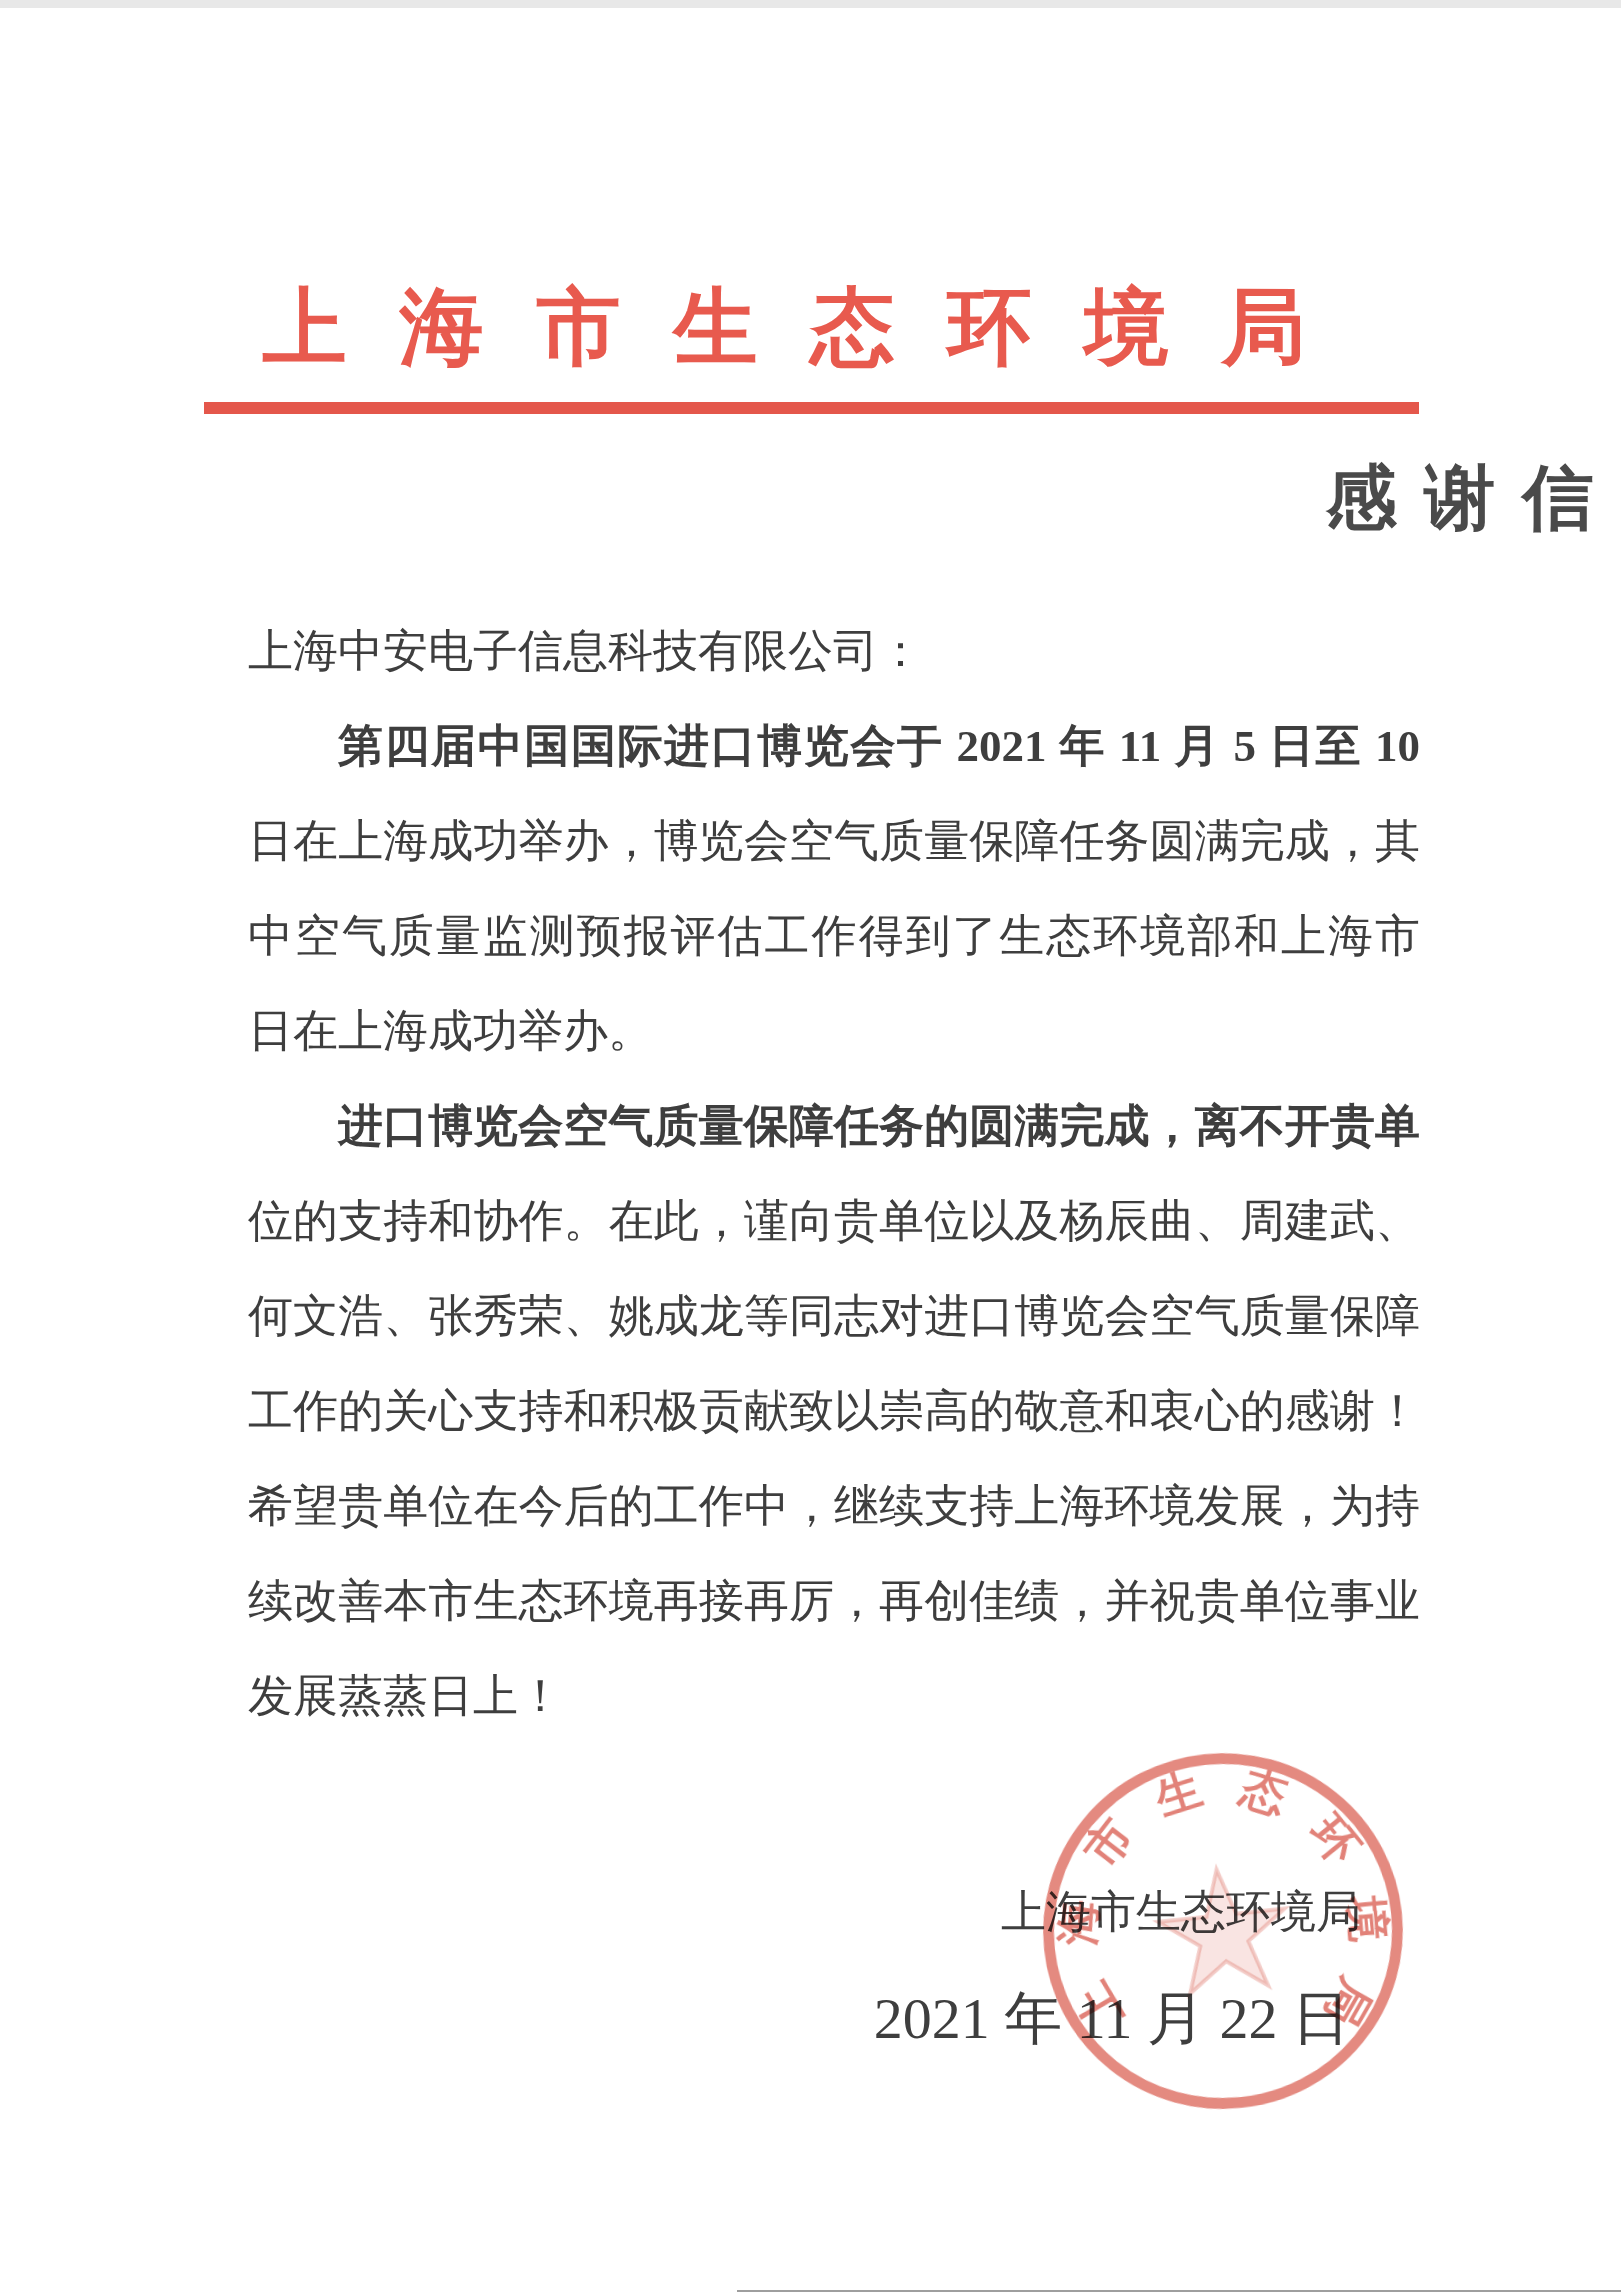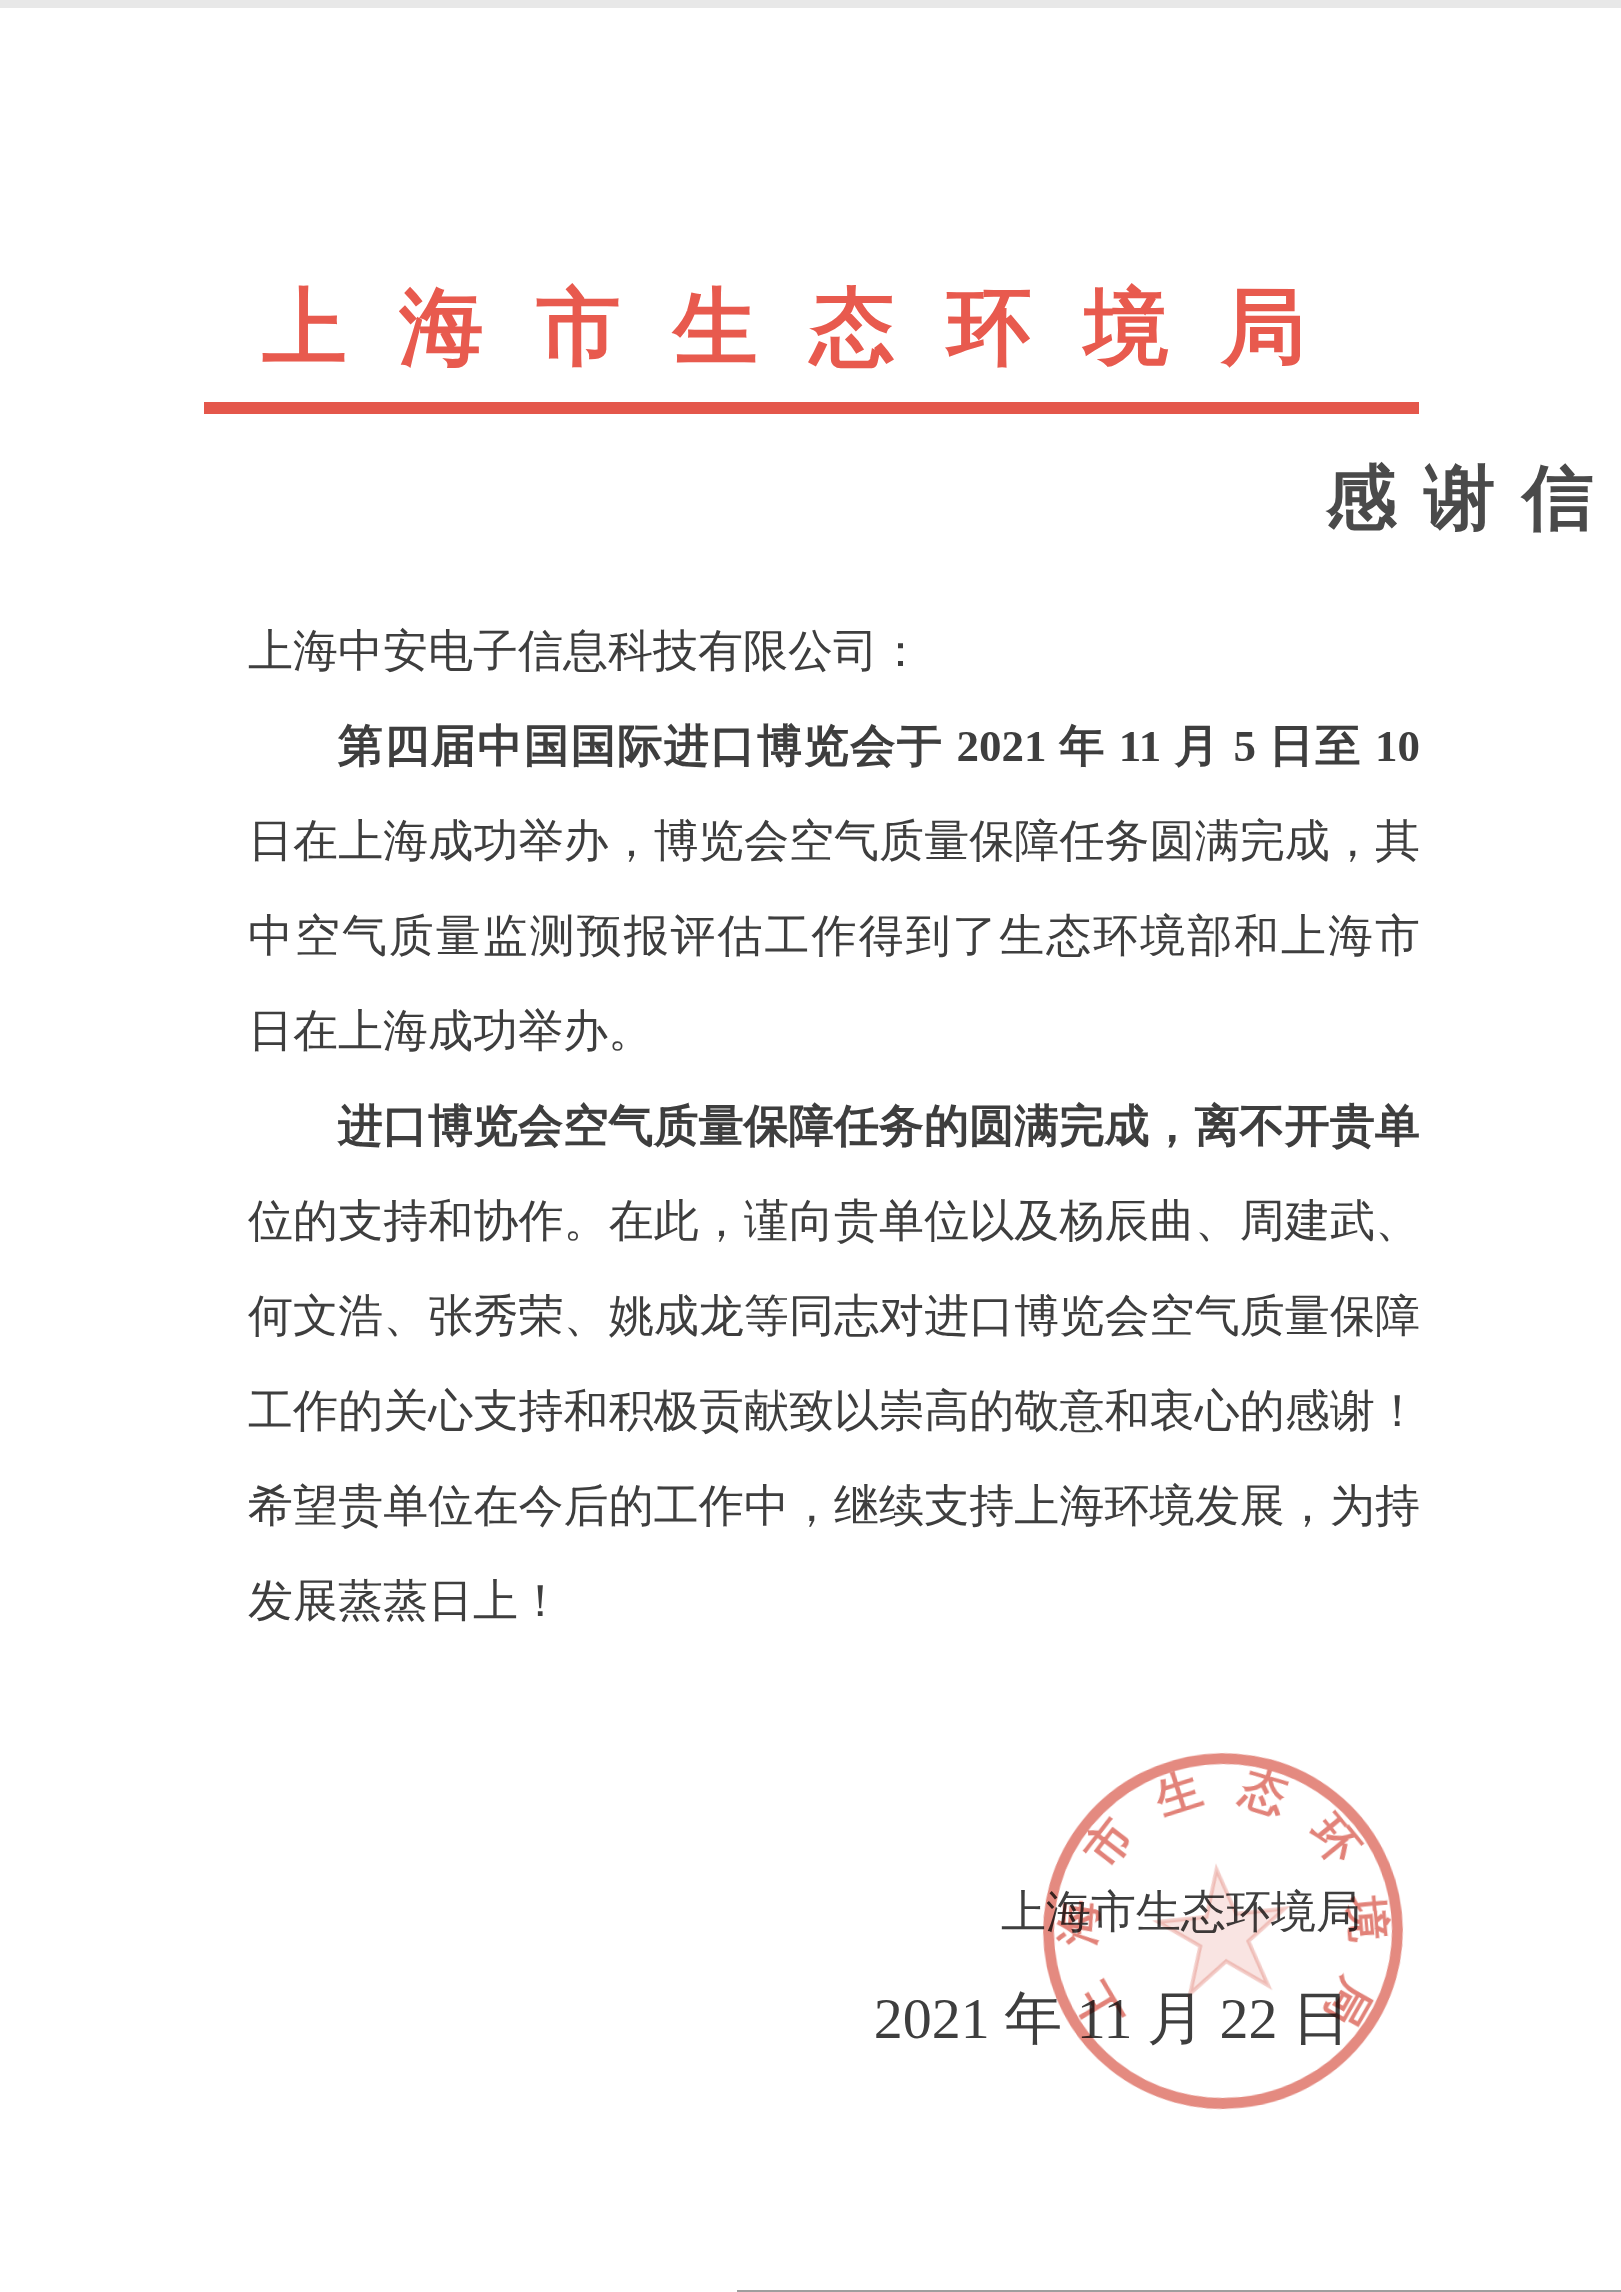--- a/index.html
+++ b/index.html
@@ -86,20 +86,21 @@
     <div class="ln">上海中安电子信息科技有限公司：</div>
     <div class="ln indent just">第四届中国国际进口博览会于 2021 年 11 月 5 日至 10</div>
     <div class="ln just">日在上海成功举办，博览会空气质量保障任务圆满完成，其</div>
     <div class="ln just">中空气质量监测预报评估工作得到了生态环境部和上海市</div>
     <div class="ln">日在上海成功举办。</div>
     <div class="ln indent just">进口博览会空气质量保障任务的圆满完成，离不开贵单</div>
     <div class="ln just">位的支持和协作。在此，谨向贵单位以及杨辰曲、周建武、</div>
     <div class="ln just">何文浩、张秀荣、姚成龙等同志对进口博览会空气质量保障</div>
     <div class="ln just">工作的关心支持和积极贡献致以崇高的敬意和衷心的感谢！</div>
     <div class="ln just">希望贵单位在今后的工作中，继续支持上海环境发展，为持</div>
+    <div class="ln just">续改善本市生态环境再接再厉，再创佳绩，并祝贵单位事业</div>
     <div class="ln">发展蒸蒸日上！</div>
   </div>
 
   <div class="sig-org">上海市生态环境局</div>
   <div class="sig-date">2021 年 11 月 22 日</div>
 
   <svg class="seal" viewBox="0 0 400 400">
     <defs>
       <path id="sealArc" d="M 91.9 275.8 A 132 132 0 1 1 275.8 308.1" fill="none"></path>
     </defs>

